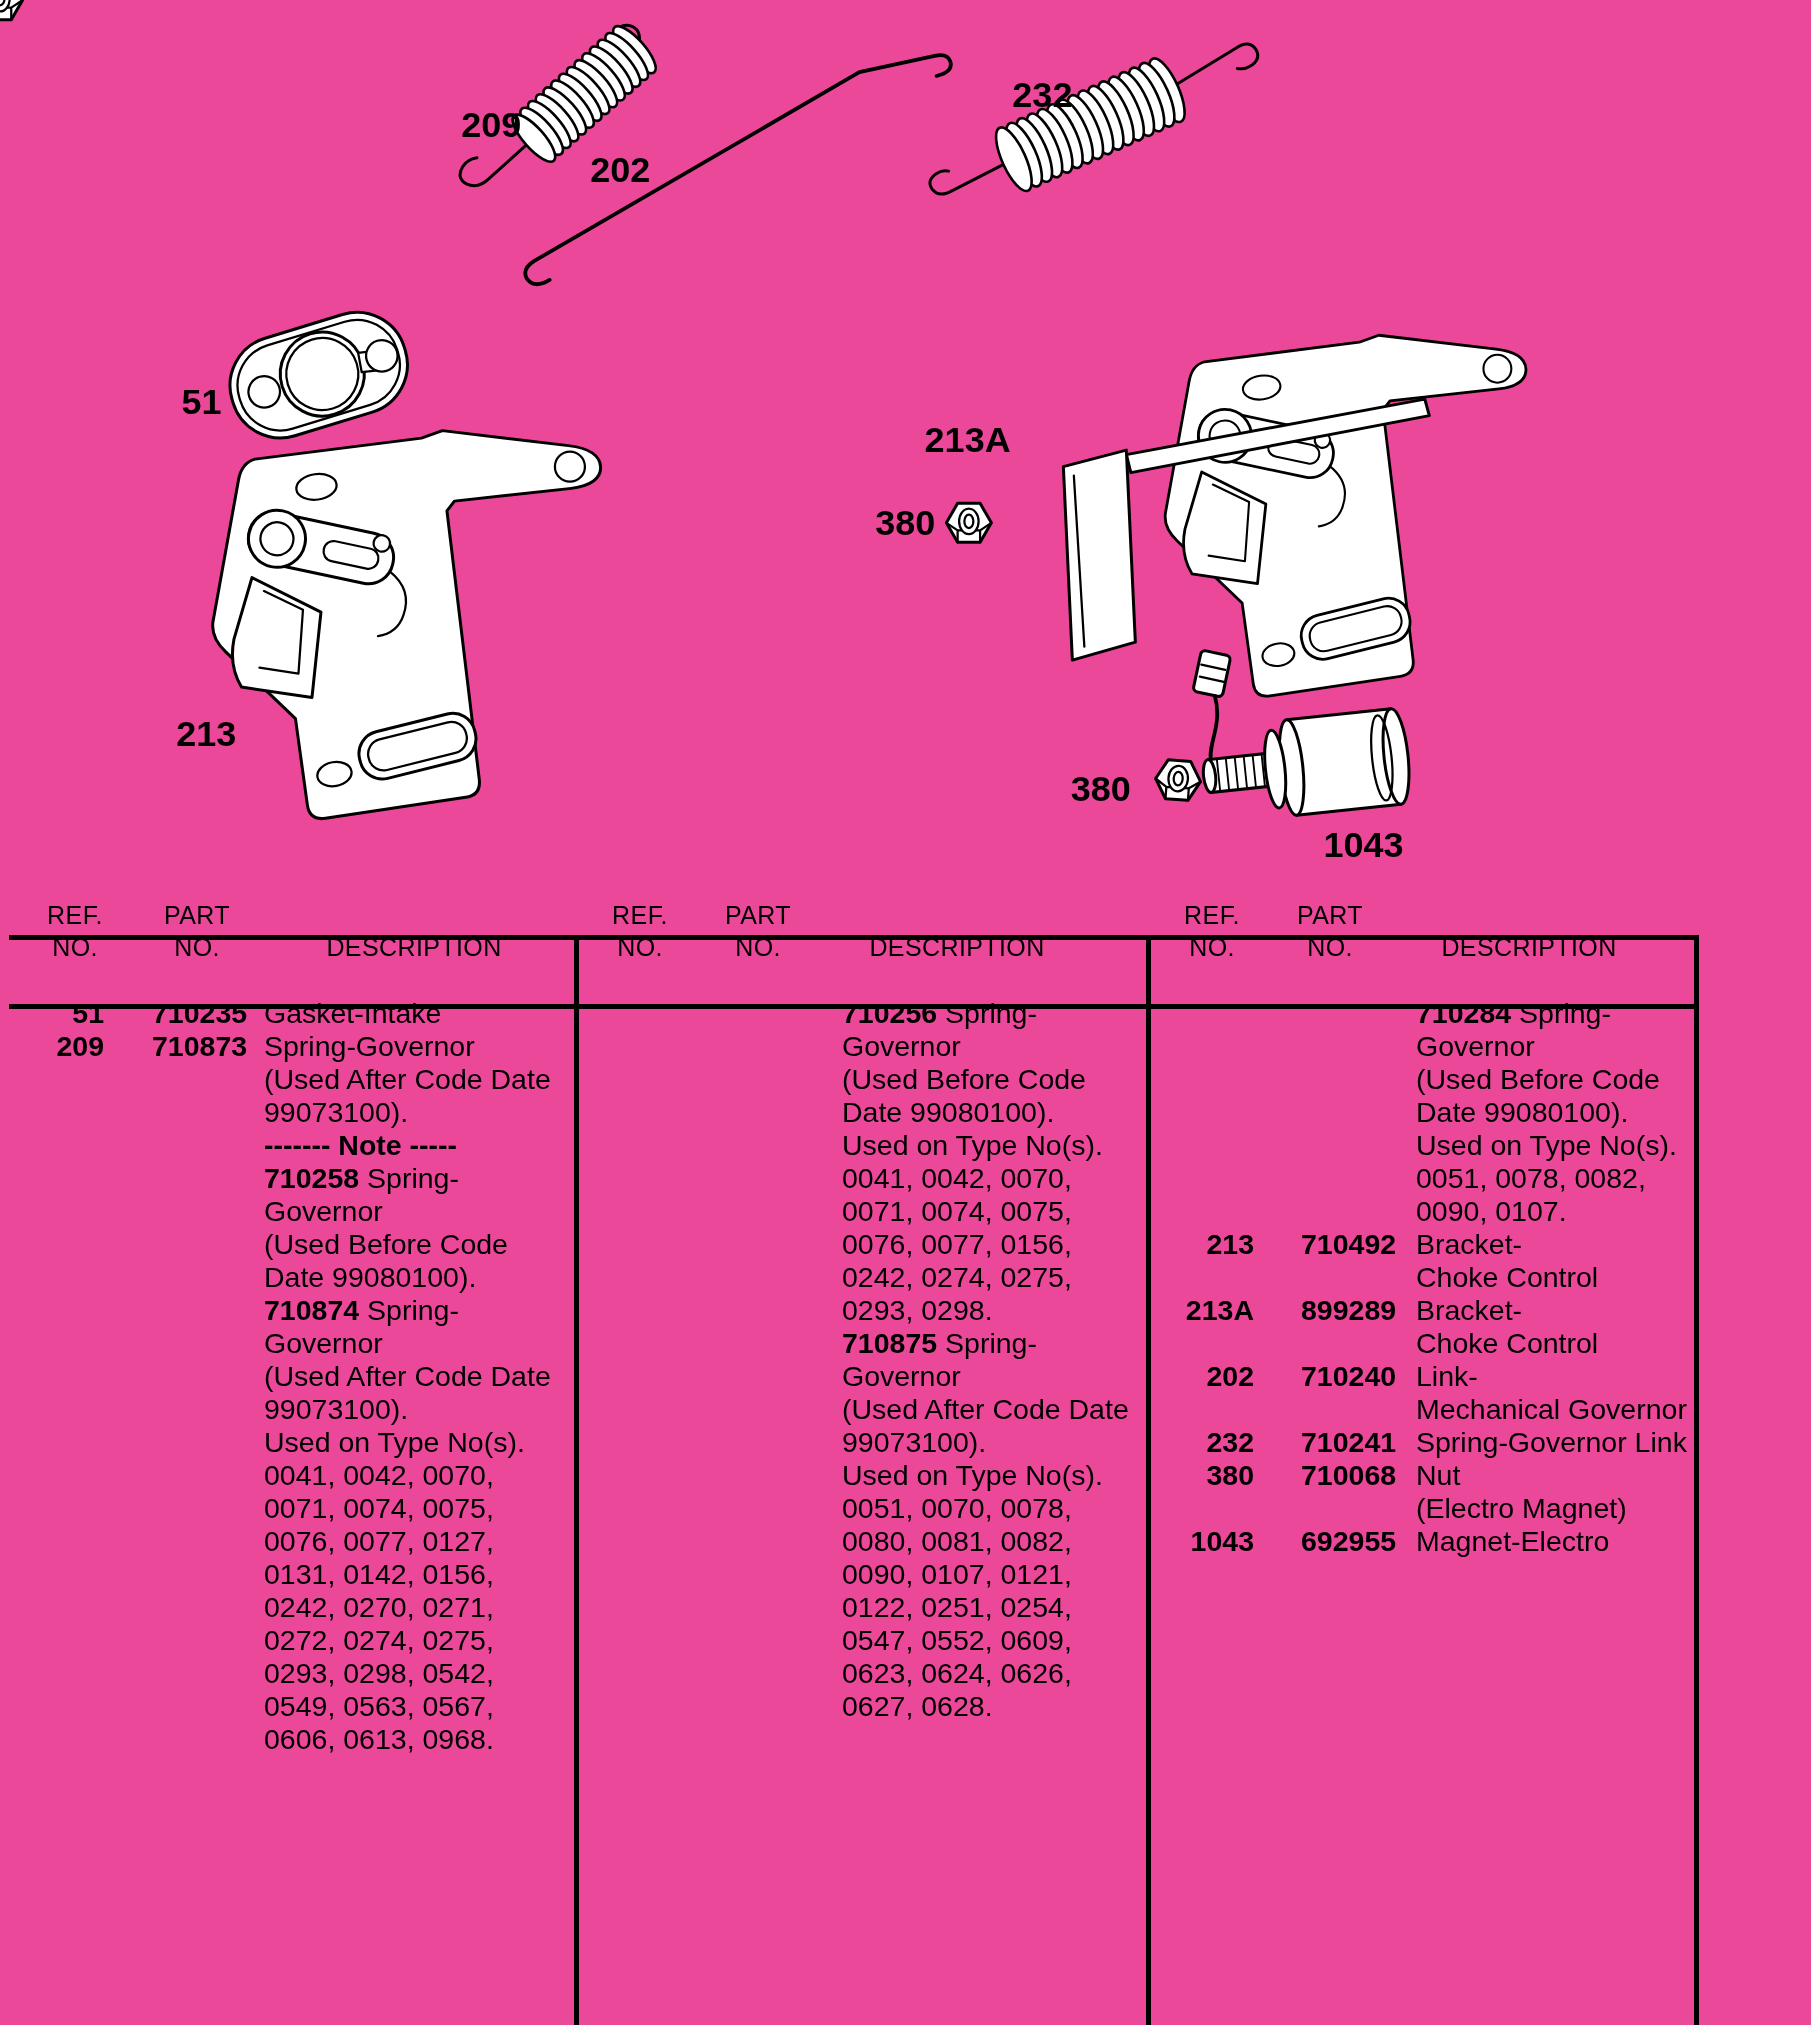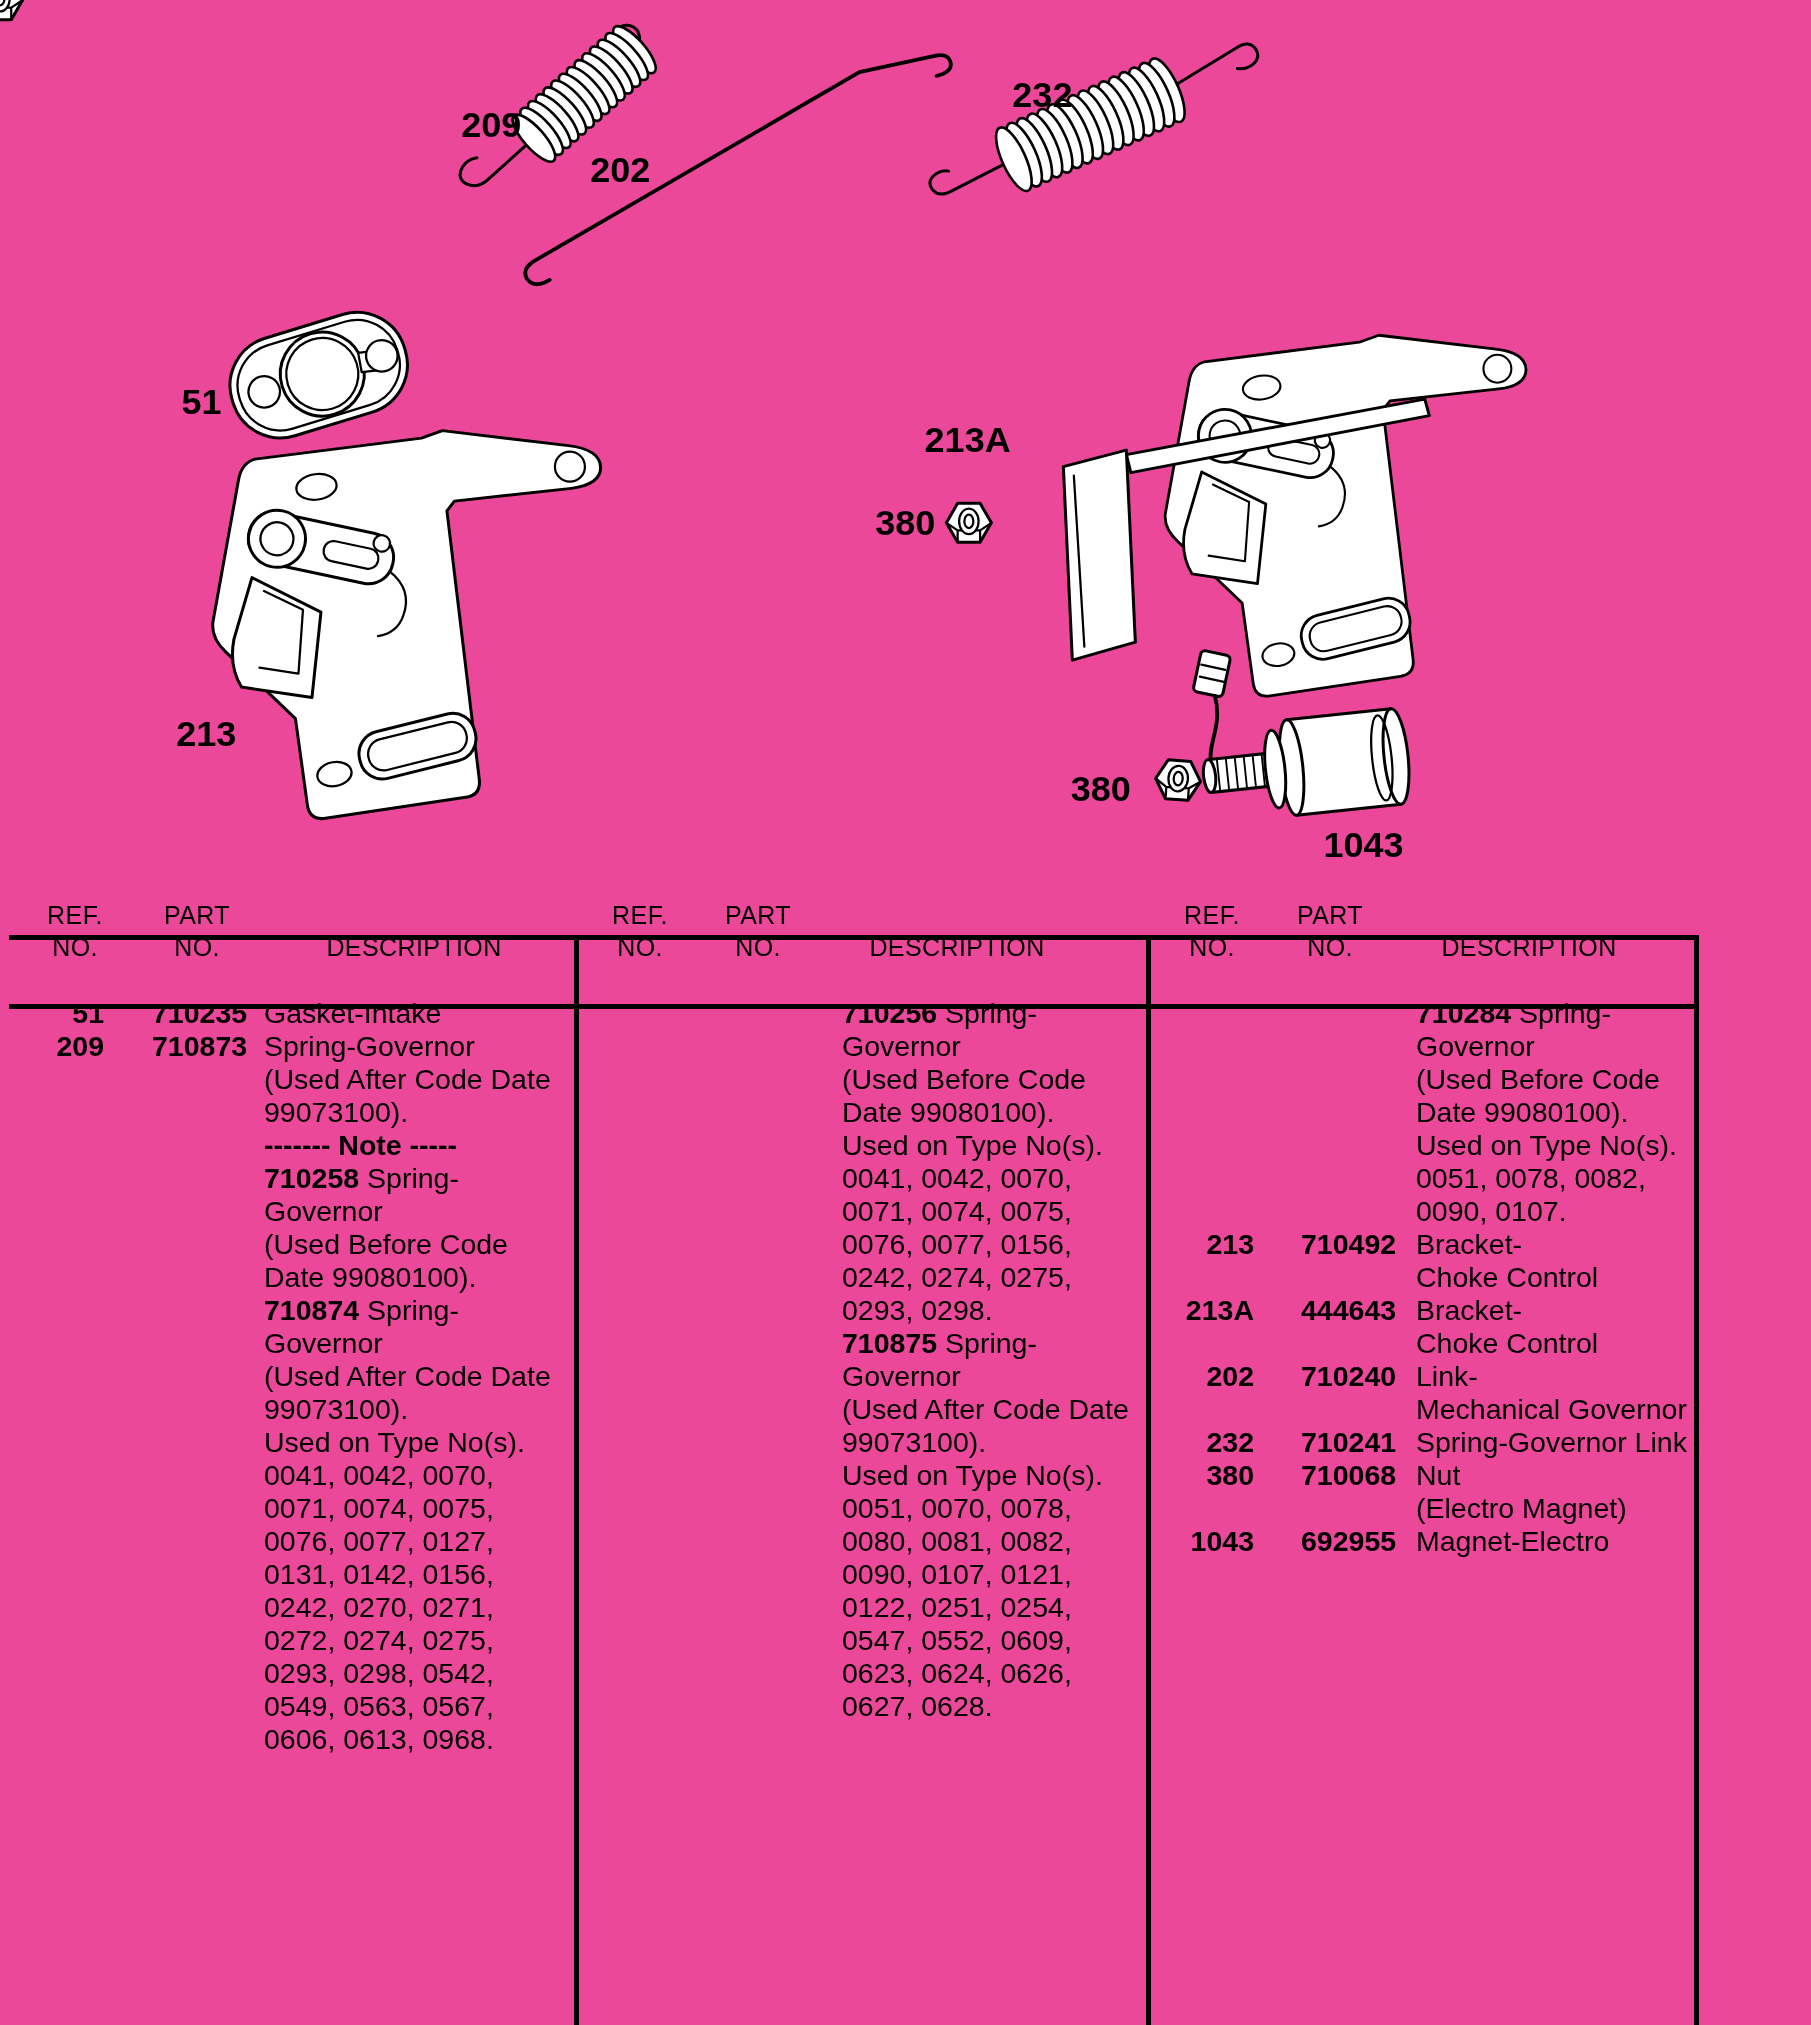--- a/index.html
+++ b/index.html
@@ -367,21 +367,21 @@
           <div class="tline">
             <span class="ref">213</span>
             <span class="part">710492</span>
             <span class="desc">Bracket-</span>
           </div>
           <div class="tline">
             <span class="desc">Choke Control</span>
           </div>
           <div class="tline">
             <span class="ref">213A</span>
-            <span class="part">444643</span>
+            <span class="part">899289</span>
             <span class="desc">Bracket-</span>
           </div>
           <div class="tline">
             <span class="desc">Choke Control</span>
           </div>
           <div class="tline">
             <span class="ref">202</span>
             <span class="part">710240</span>
             <span class="desc">Link-</span>
           </div>

